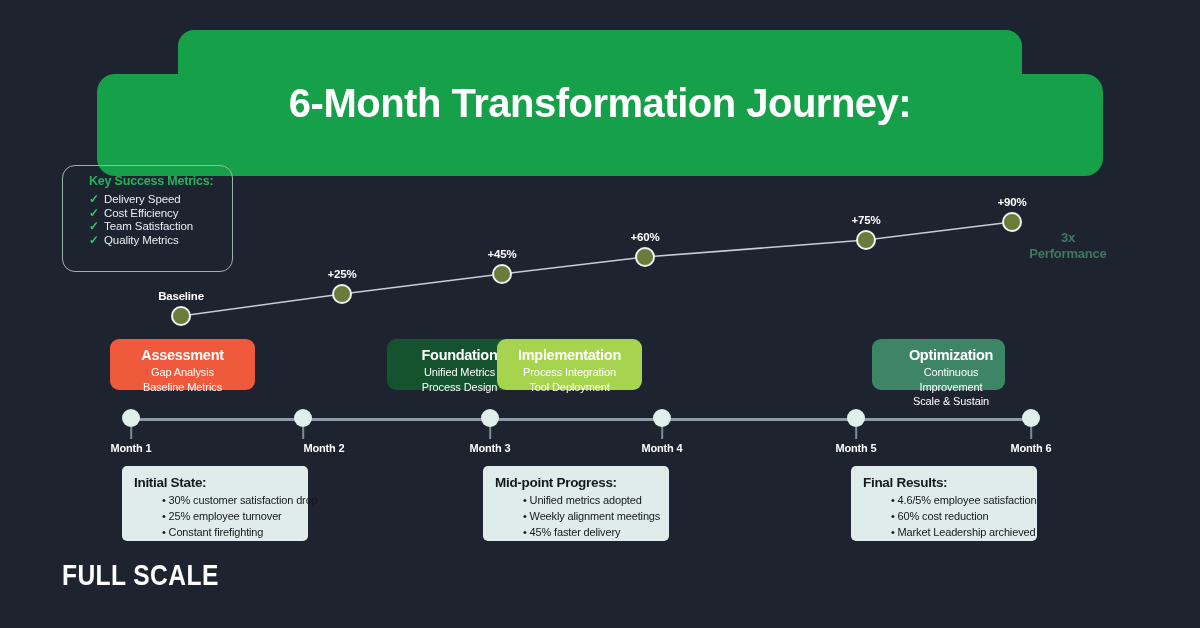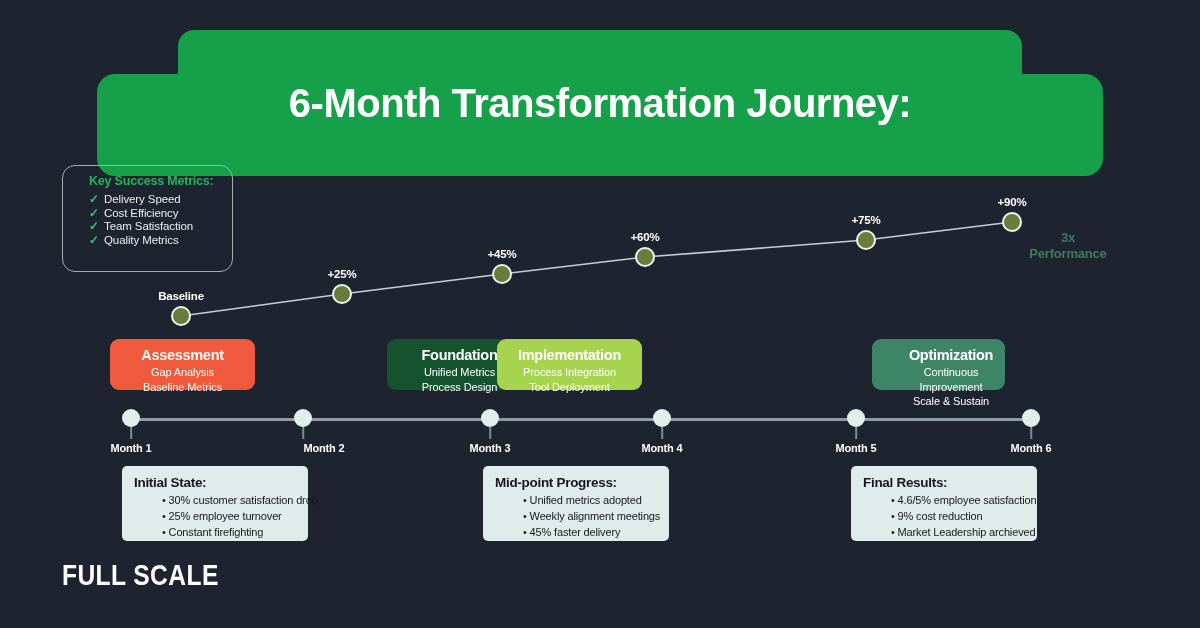--- a/index.html
+++ b/index.html
@@ -298,20 +298,20 @@
       </div>
       <div class="detail" style="left: 483px; top: 466px; width: 186px; height: 75px;">
         <div class="detail-title">Mid-point Progress:</div>
         <div class="detail-item">• Unified metrics adopted</div>
         <div class="detail-item">• Weekly alignment meetings</div>
         <div class="detail-item">• 45% faster delivery</div>
       </div>
       <div class="detail" style="left: 851px; top: 466px; width: 186px; height: 75px;">
         <div class="detail-title">Final Results:</div>
         <div class="detail-item">• 4.6/5% employee satisfaction</div>
-        <div class="detail-item">• 9% cost reduction</div>
+        <div class="detail-item">• 60% cost reduction</div>
         <div class="detail-item">• Market Leadership archieved</div>
       </div>
     </div>
 
   <div class="logo">FULL SCALE</div>
 
 </div>
 
 </body></html>

